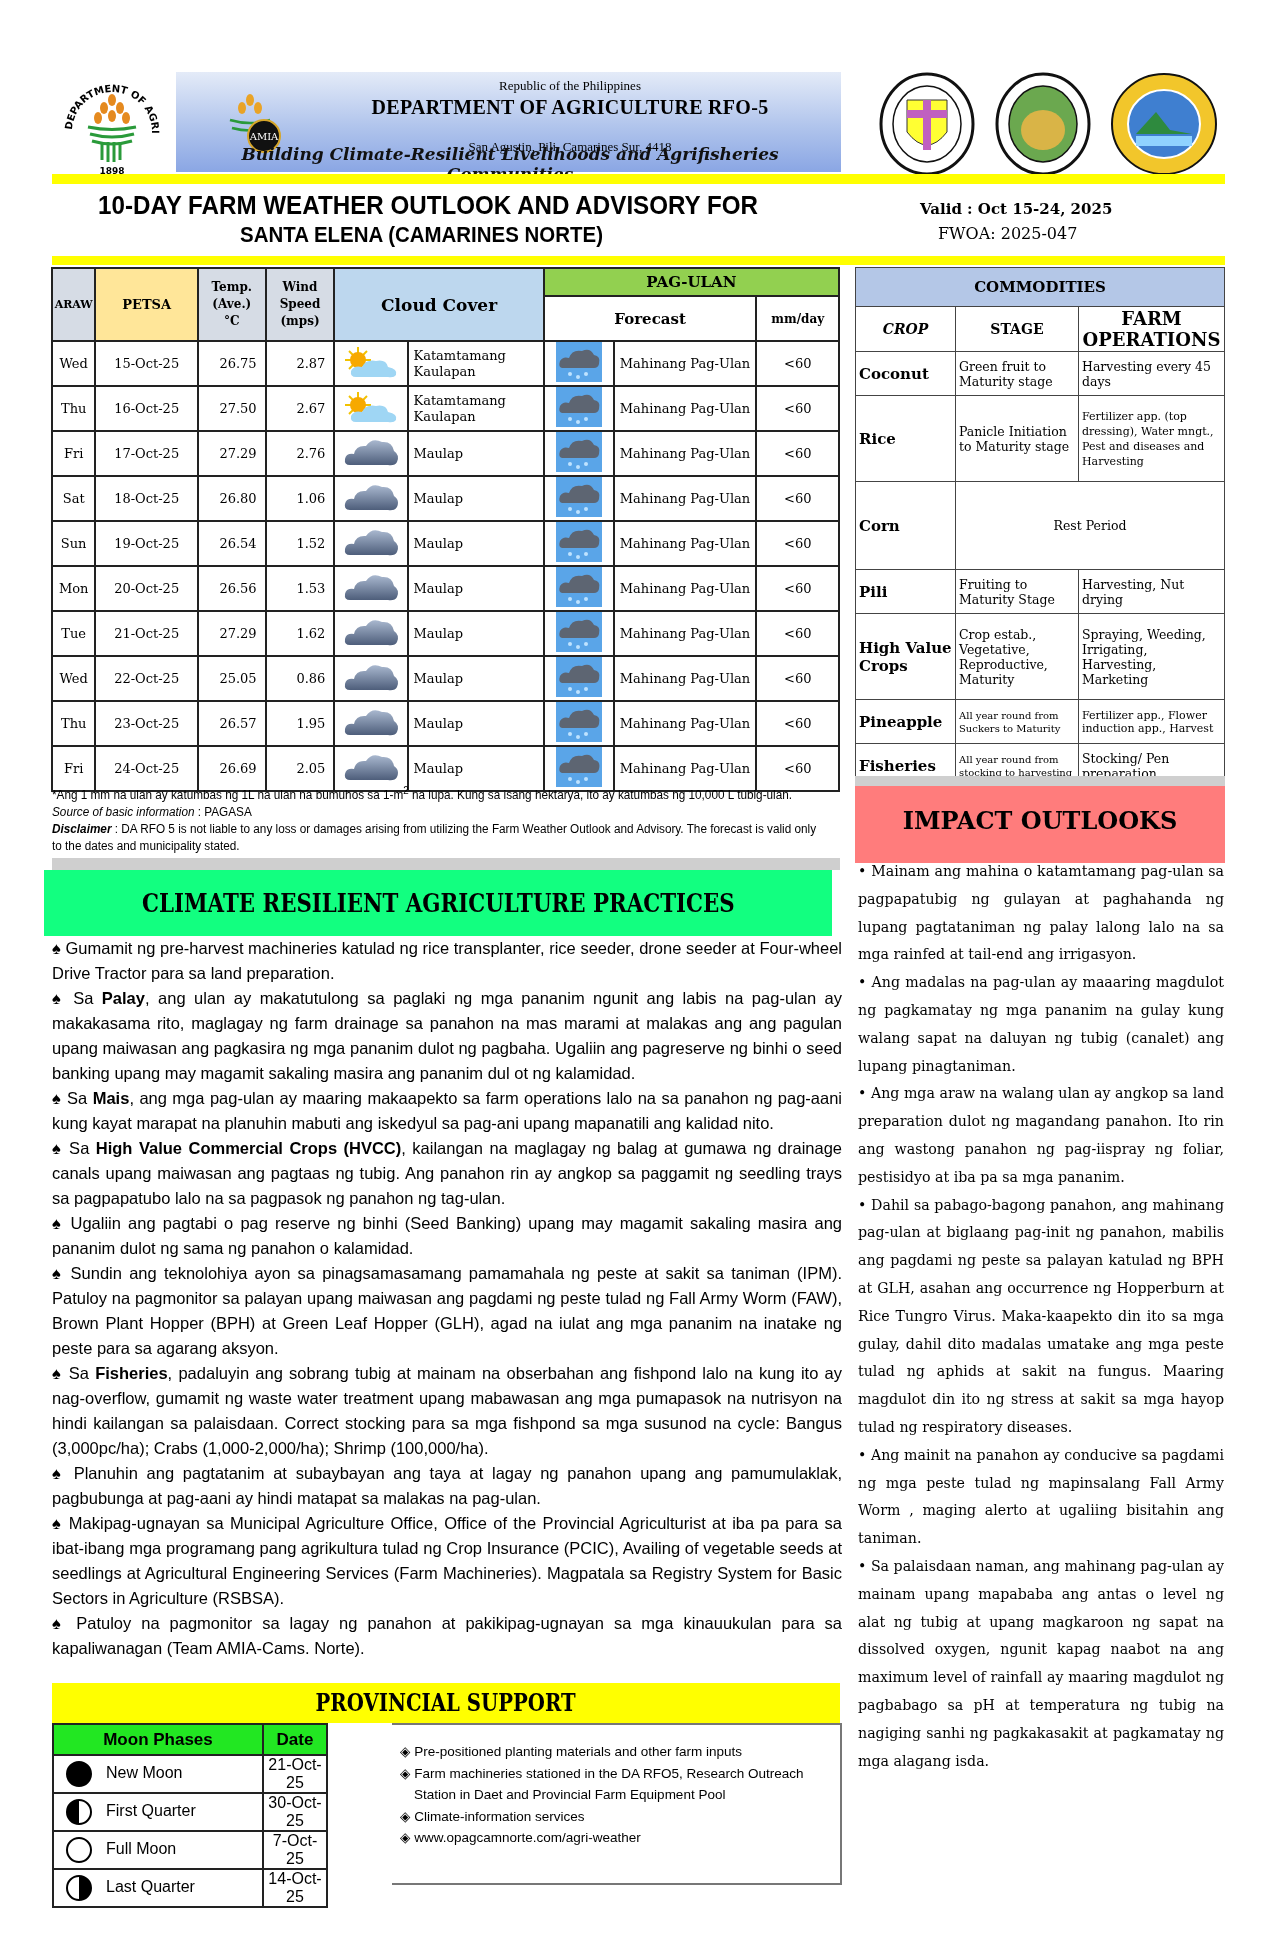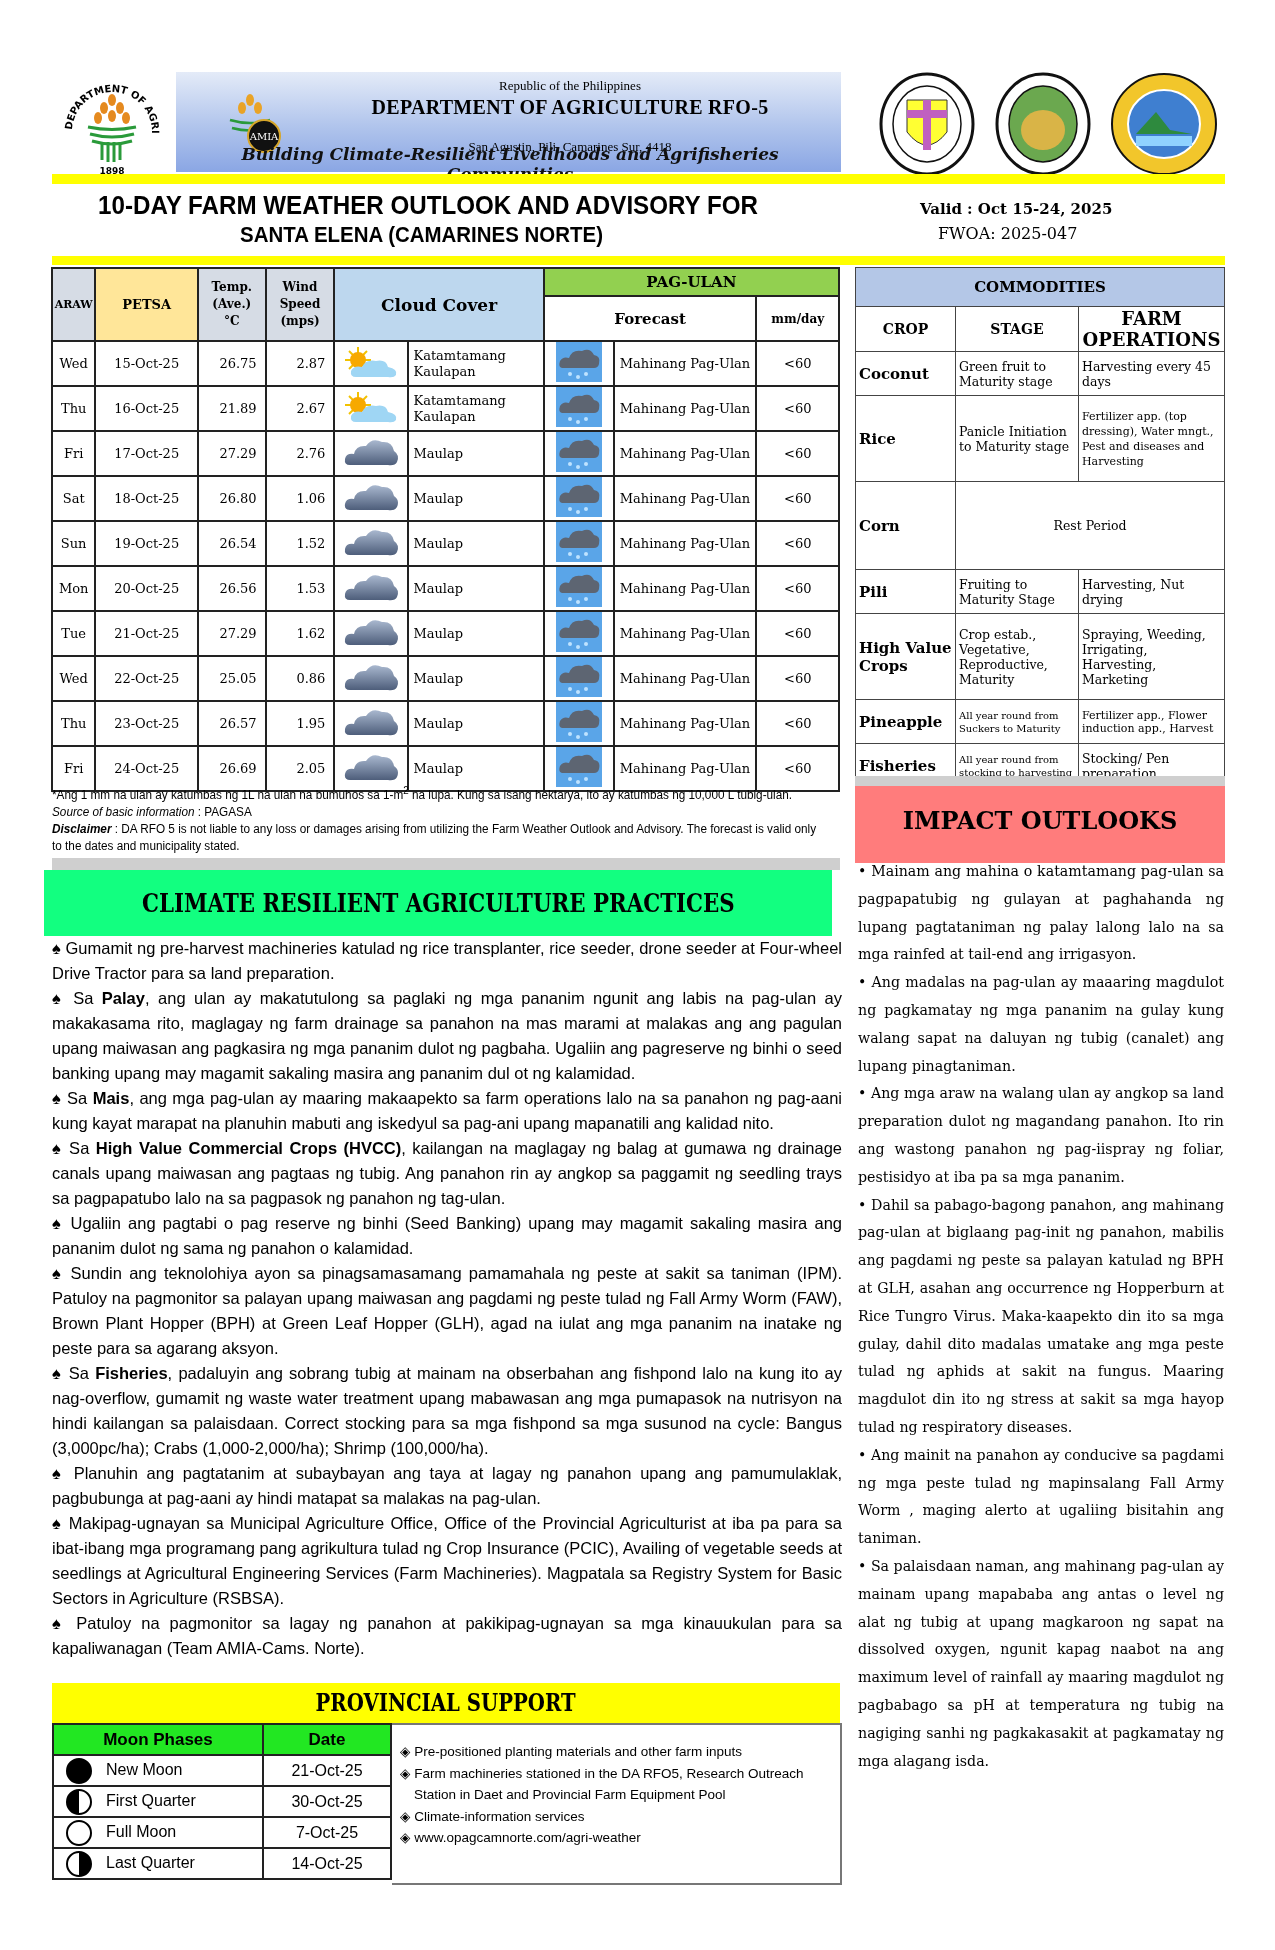--- a/index.html
+++ b/index.html
@@ -52,21 +52,21 @@
 .sec-green span{display:inline-block;transform:scaleX(0.82);}
 .sec-red{left:855px;top:786px;width:370px;height:77px;background:#ff7c7c;text-align:center;line-height:70px;font-size:24px;font-weight:bold;}
 
 .practices{left:52px;top:936px;width:790px;font-family:"Liberation Sans",sans-serif;font-size:16.5px;line-height:25px;text-align:justify;}
 .practices p{margin:0;}
 
 .impact{left:858px;top:858px;width:366px;font-family:"DejaVu Serif",serif;font-size:14.2px;line-height:27.8px;text-align:justify;}
 
 .prov-head{left:52px;top:1683px;width:788px;height:40px;background:#ffff00;text-align:center;line-height:40px;font-size:24px;font-weight:bold;font-family:"DejaVu Serif",serif;}
 .prov-head span{display:inline-block;transform:scaleX(0.82);}
-.moon{left:52px;top:1723px;width:340px;}
+.moon{left:52px;top:1723px;width:276px;}
 .moon td,.moon th{border:2px solid #222;height:31px;font-family:"Liberation Sans",sans-serif;font-size:16px;}
 .moon th{background:#22e722;font-weight:bold;font-size:17px;}
 .moon td.date{text-align:center;}
 .moon .mp{padding-left:12px;}
 .moon-icon{display:inline-block;width:26px;height:26px;border:2px solid #000;border-radius:50%;vertical-align:middle;margin-right:14px;}
 .support{left:392px;top:1723px;width:450px;height:162px;border:2px solid #777;border-left:none;padding:16px 8px;font-family:"Liberation Sans",sans-serif;font-size:13.5px;line-height:21.5px;}
 .support .it{padding-left:14px;text-indent:-14px;}
 </style>
 </head>
 <body>
@@ -192,21 +192,21 @@
               <circle cx="22" cy="35" r="2"></circle>
               <circle cx="30" cy="32" r="2"></circle>
             </g>
           </svg></td>
         <td style="width:135px;">Mahinang Pag-Ulan</td>
         <td>&lt;60</td>
       </tr>
       <tr>
         <td>Thu</td>
         <td>16-Oct-25</td>
-        <td class="num">21.89</td>
+        <td class="num">27.50</td>
         <td class="num">2.67</td>
         <td class="icon-cell"><svg width="58" height="34" viewBox="0 0 58 34">
             <g stroke="#f2c200" stroke-width="2">
               <line x1="16" y1="2" x2="16" y2="28"></line>
               <line x1="3" y1="15" x2="29" y2="15"></line>
               <line x1="7" y1="6" x2="25" y2="24"></line>
               <line x1="25" y1="6" x2="7" y2="24"></line>
             </g>
             <circle cx="16" cy="15" r="8" fill="#f7a900"></circle>
             <path d="M14,32 Q8,32 9,26 Q12,20 20,22 Q24,14 34,16 Q44,14 46,22 Q56,24 54,30 Q52,33 46,32 Z" fill="#9fd6f4"></path>
@@ -442,21 +442,21 @@
       </tr>
     </tbody>
 </table>
 
 <table class="abs ct">
   <tbody>
       <tr>
         <th class="chead" colspan="3">COMMODITIES</th>
       </tr>
   <tr class="sub">
-    <th style="width:100px;">CROP</th>
+    <th style="width:100px;font-style:italic;">CROP</th>
     <th style="width:123px;">STAGE</th>
     <th style="font-size:18px;margin-left:20px;">FARM OPERATIONS</th>
   </tr>
   <tr style="height:44px;">
     <td class="crop">Coconut</td>
     <td>Green fruit to Maturity stage</td>
     <td>Harvesting every 45 days</td>
   </tr>
   <tr style="height:86px;">
     <td class="crop">Rice</td>

